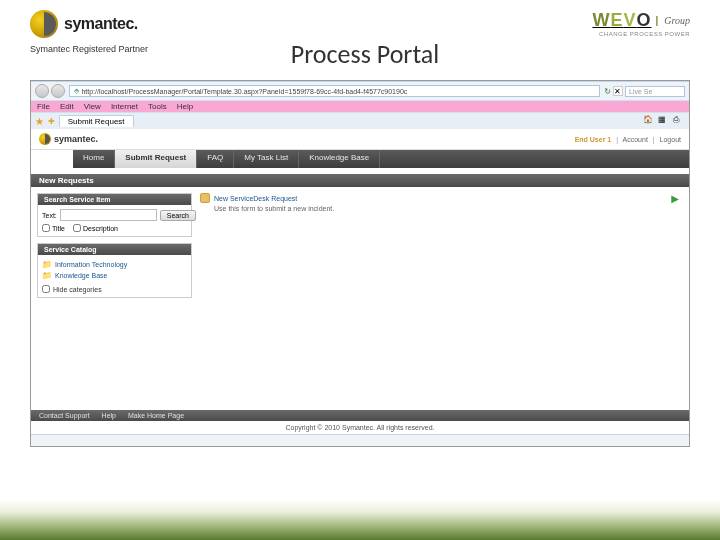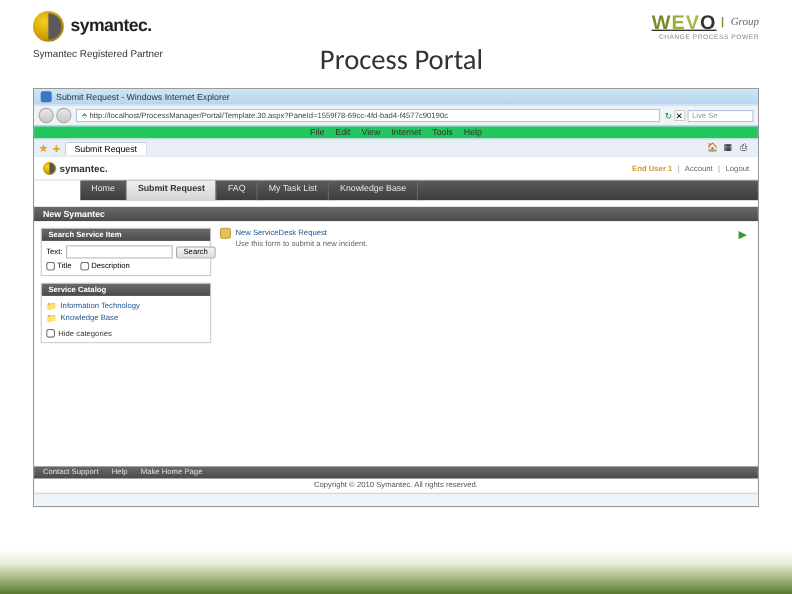--- a/index.html
+++ b/index.html
@@ -23,21 +23,21 @@
   .browser-shot { margin: 0 30px; border: 1px solid #999; background: #fff; font-size: 8px; }
   .ie-titlebar { background: linear-gradient(#cde6f7, #b5d5f0); padding: 2px 6px; display: flex; align-items: center; gap: 4px; color: #333; font-size: 8px; }
   .ie-icon { width: 10px; height: 10px; background: #3b76c4; border-radius: 2px; }
   .ie-addr { background: #eef3f8; padding: 2px 4px; display: flex; align-items: center; gap: 4px; border-top: 1px solid #c2d6ea; }
   .addr-nav { display: flex; gap: 2px; }
   .nav-btn { width: 14px; height: 14px; border-radius: 50%; background: linear-gradient(#e8e8e8, #c8c8c8); border: 1px solid #aaa; }
   .addr-input-wrap { flex: 1; background: #fff; border: 1px solid #b0c4de; padding: 1px 4px; font-size: 7px; color: #444; display: flex; align-items: center; gap: 2px; }
   .addr-right { display: flex; align-items: center; gap: 2px; }
   .addr-small { width: 10px; height: 10px; border: 1px solid #ccc; background: #fff; }
   .search-box { width: 60px; background: #fff; border: 1px solid #b0c4de; padding: 1px 3px; font-size: 7px; color: #999; }
-  .ie-menubar { background: #22c55e; padding: 1px 6px; display: flex; gap: 10px; font-size: 8px; color: #333; border-top: 1px solid #d0e0ef; justify-content: center; }
+  .ie-menubar { background: #f9a8d4; padding: 1px 6px; display: flex; gap: 10px; font-size: 8px; color: #333; border-top: 1px solid #d0e0ef; }
   .ie-tabbar { background: #e8eef5; padding: 2px 4px; display: flex; align-items: center; gap: 4px; border-top: 1px solid #d0e0ef; }
   .ie-fav { color: #e8a020; font-size: 10px; }
   .ie-tab { background: #fff; border: 1px solid #c0cfde; border-bottom: none; padding: 1px 8px; font-size: 8px; border-radius: 2px 2px 0 0; }
   .ie-tab-tools { margin-left: auto; display: flex; gap: 3px; }
   .tool-icon { width: 12px; height: 12px; }
 
   .app-header { background: #fff; padding: 4px 8px; display: flex; justify-content: space-between; align-items: center; border-bottom: 1px solid #ddd; }
   .app-logo { display: flex; align-items: center; gap: 3px; }
   .app-logo-circle { width: 12px; height: 12px; border-radius: 50%; background: radial-gradient(circle at 35% 35%, #f5d020, #c99a00 60%, #555 100%); position: relative; }
   .app-logo-circle::after { content: ''; position: absolute; left: 6px; top: 1px; width: 5px; height: 10px; border-radius: 0 6px 6px 0; background: #555; }
@@ -99,24 +99,20 @@
     <div class="wevo-logo">
       <span class="wevo-text"><span class="wevo-w">W</span><span class="wevo-e">E</span><span class="wevo-v">V</span><span class="wevo-o">O</span></span>
         <span style="color:#7a8b2f;font-weight:bold">|</span>
         <span class="wevo-group">Group</span>
     </div>
     <div class="wevo-sub">CHANGE PROCESS POWER</div>
   </div>
 </div>
 
 <div class="browser-shot">
-  <div class="ie-titlebar">
-    <div class="ie-icon"></div>
-    <span>Submit Request - Windows Internet Explorer</span>
-  </div>
   <div class="ie-addr">
     <div class="addr-nav">
       <div class="nav-btn"></div>
       <div class="nav-btn"></div>
     </div>
     <div class="addr-input-wrap">
       <span style="color:#5a8;">⬘</span>
       <span>http://localhost/ProcessManager/Portal/Template.30.aspx?PaneId=1559f78-69cc-4fd-bad4-f4577c90190c</span>
     </div>
     <div class="addr-right">
@@ -158,21 +154,21 @@
     </div>
   </div>
   <div class="app-nav">
     <div class="app-nav-item">Home</div>
     <div class="app-nav-item active">Submit Request</div>
     <div class="app-nav-item">FAQ</div>
     <div class="app-nav-item">My Task List</div>
     <div class="app-nav-item">Knowledge Base</div>
   </div>
 
-  <div class="section-bar">New Symantec</div>
+  <div class="section-bar">New Requests</div>
   <div class="content-row">
     <div class="side-col">
       <div class="panel">
         <div class="panel-head">Search Service Item</div>
         <div class="panel-body">
           <div class="search-row">
             <span>Text:</span>
             <input type="text" style="">
             <button class="btn">Search</button>
           </div>

